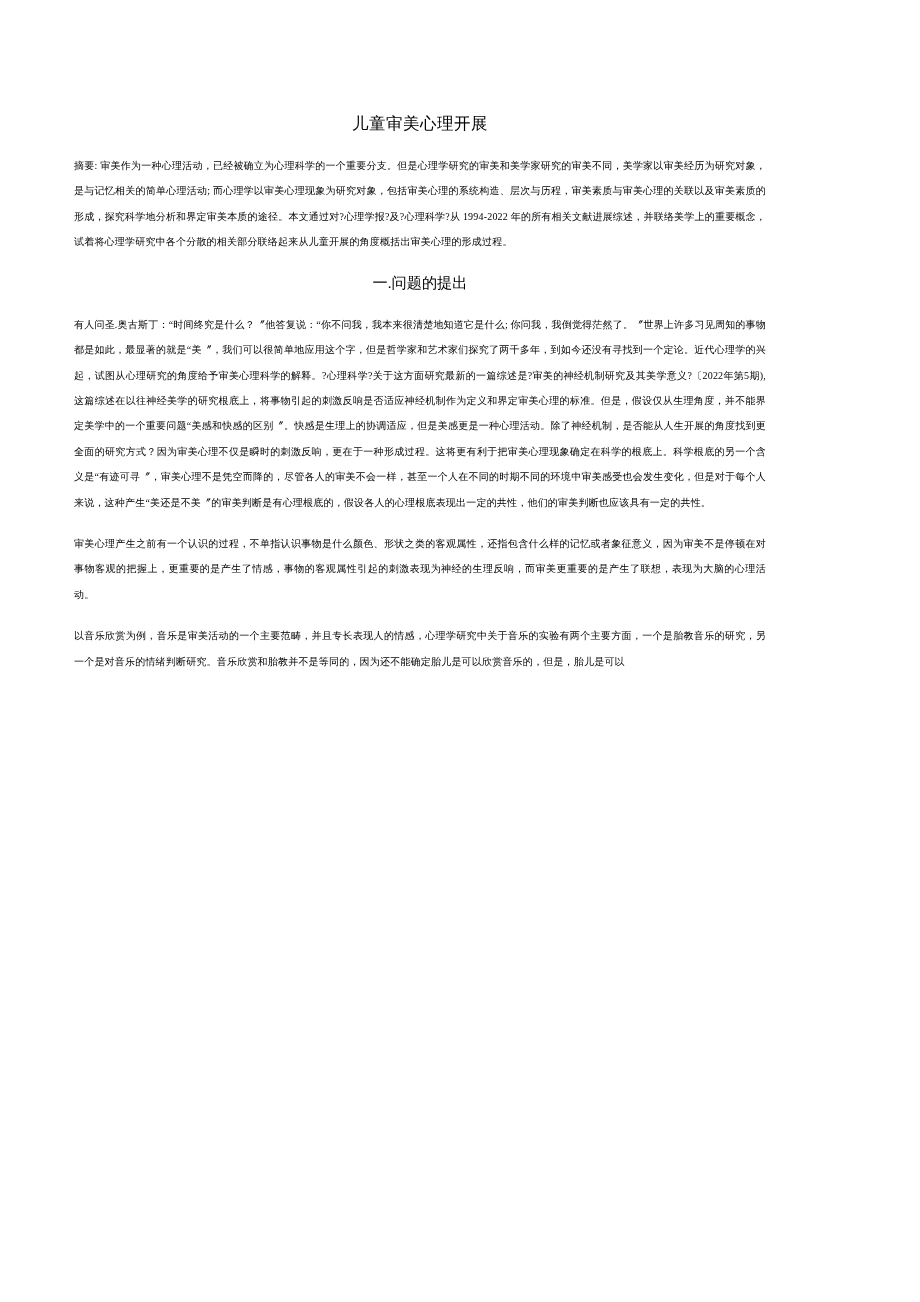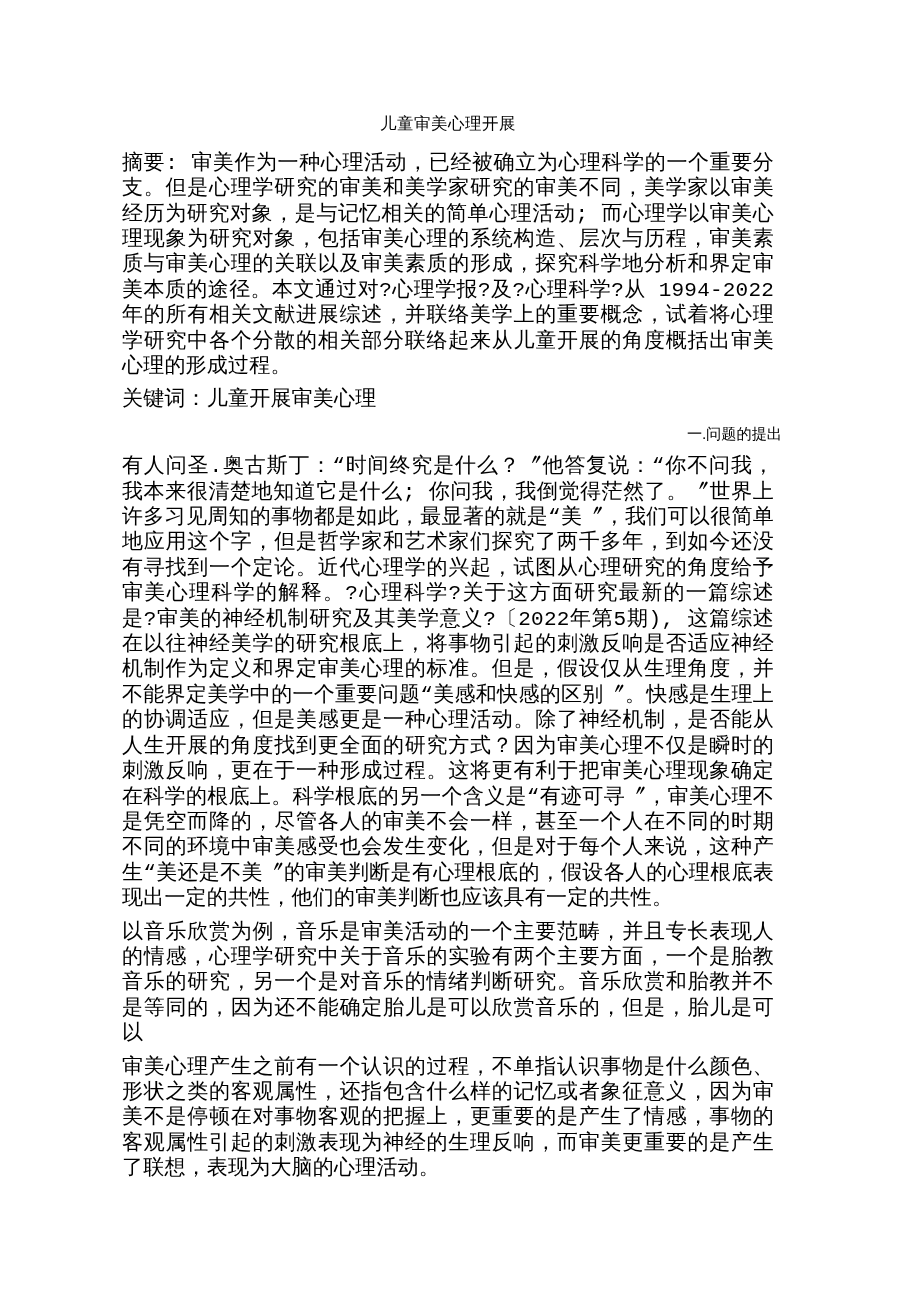--- a/index.html
+++ b/index.html
@@ -11,51 +11,49 @@
     width: 920px;
     height: 1302px;
     font-family: "Liberation Serif", "DejaVu Serif", serif;
     color: #000000;
   }
   .page {
     position: relative;
     width: 920px;
     height: 1302px;
     box-sizing: border-box;
-    padding: 112px 138px 0 114px;
+    padding: 112px 138px 0 58px;
     background: #ffffff;
   }
   .doc-title {
     text-align: center;
     font-size: 16.5px;
     line-height: 1.5;
     margin: 0 0 14px 0;
     letter-spacing: 0.5px;
   }
   .para {
-    font-size: 21px;
+    font-size: 10px;
     line-height: 25.4px;
     text-align: justify;
     text-justify: inter-ideograph;
-    margin: 8px;
+    margin: 16px;
     letter-spacing: 0.2px;
-    font-family: Liberation Mono, monospace;
   }
   .section-head {
     font-size: 15.2px;
     line-height: 25.4px;
     margin: 0;
-    text-align: right;
+    text-align: center;
   }
 </style>
 </head>
 <body>
 
 <div class="page">
   <div class="doc-title">儿童审美心理开展</div>
 
   <p class="para">摘要: 审美作为一种心理活动，已经被确立为心理科学的一个重要分支。但是心理学研究的审美和美学家研究的审美不同，美学家以审美经历为研究对象，是与记忆相关的简单心理活动; 而心理学以审美心理现象为研究对象，包括审美心理的系统构造、层次与历程，审美素质与审美心理的关联以及审美素质的形成，探究科学地分析和界定审美本质的途径。本文通过对?心理学报?及?心理科学?从 1994-2022 年的所有相关文献进展综述，并联络美学上的重要概念，试着将心理学研究中各个分散的相关部分联络起来从儿童开展的角度概括出审美心理的形成过程。</p>
-  <p class="para">关键词：儿童开展审美心理</p>
   <p class="section-head">一.问题的提出</p>
   <p class="para">有人问圣.奥古斯丁：“时间终究是什么？〞他答复说：“你不问我，我本来很清楚地知道它是什么; 你问我，我倒觉得茫然了。〞世界上许多习见周知的事物都是如此，最显著的就是“美〞，我们可以很简单地应用这个字，但是哲学家和艺术家们探究了两千多年，到如今还没有寻找到一个定论。近代心理学的兴起，试图从心理研究的角度给予审美心理科学的解释。?心理科学?关于这方面研究最新的一篇综述是?审美的神经机制研究及其美学意义?〔2022年第5期), 这篇综述在以往神经美学的研究根底上，将事物引起的刺激反响是否适应神经机制作为定义和界定审美心理的标准。但是，假设仅从生理角度，并不能界定美学中的一个重要问题“美感和快感的区别〞。快感是生理上的协调适应，但是美感更是一种心理活动。除了神经机制，是否能从人生开展的角度找到更全面的研究方式？因为审美心理不仅是瞬时的刺激反响，更在于一种形成过程。这将更有利于把审美心理现象确定在科学的根底上。科学根底的另一个含义是“有迹可寻〞，审美心理不是凭空而降的，尽管各人的审美不会一样，甚至一个人在不同的时期不同的环境中审美感受也会发生变化，但是对于每个人来说，这种产生“美还是不美〞的审美判断是有心理根底的，假设各人的心理根底表现出一定的共性，他们的审美判断也应该具有一定的共性。</p>
+  <p class="para">审美心理产生之前有一个认识的过程，不单指认识事物是什么颜色、形状之类的客观属性，还指包含什么样的记忆或者象征意义，因为审美不是停顿在对事物客观的把握上，更重要的是产生了情感，事物的客观属性引起的刺激表现为神经的生理反响，而审美更重要的是产生了联想，表现为大脑的心理活动。</p>
   <p class="para">以音乐欣赏为例，音乐是审美活动的一个主要范畴，并且专长表现人的情感，心理学研究中关于音乐的实验有两个主要方面，一个是胎教音乐的研究，另一个是对音乐的情绪判断研究。音乐欣赏和胎教并不是等同的，因为还不能确定胎儿是可以欣赏音乐的，但是，胎儿是可以</p>
-  <p class="para">审美心理产生之前有一个认识的过程，不单指认识事物是什么颜色、形状之类的客观属性，还指包含什么样的记忆或者象征意义，因为审美不是停顿在对事物客观的把握上，更重要的是产生了情感，事物的客观属性引起的刺激表现为神经的生理反响，而审美更重要的是产生了联想，表现为大脑的心理活动。</p>
 </div>
 
 </body></html>

